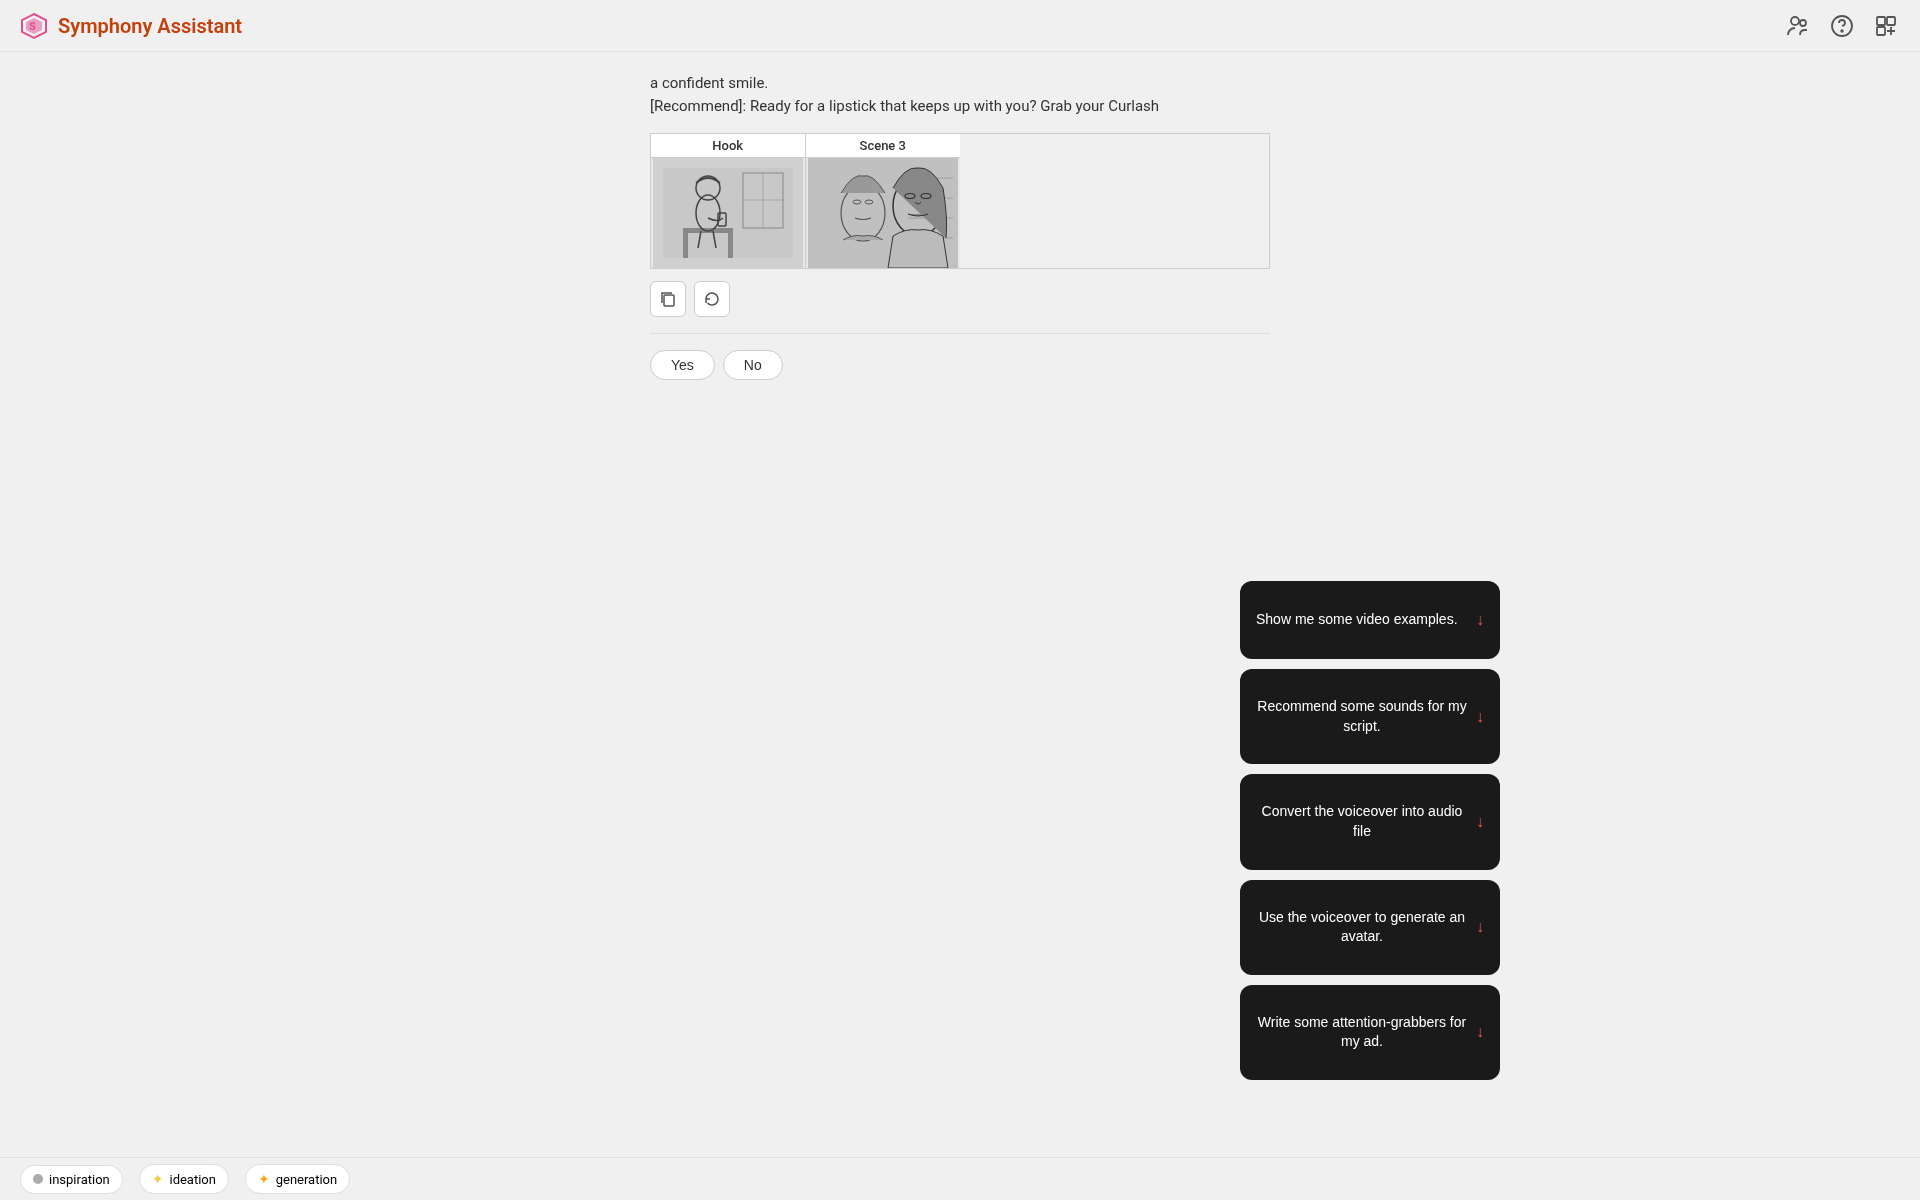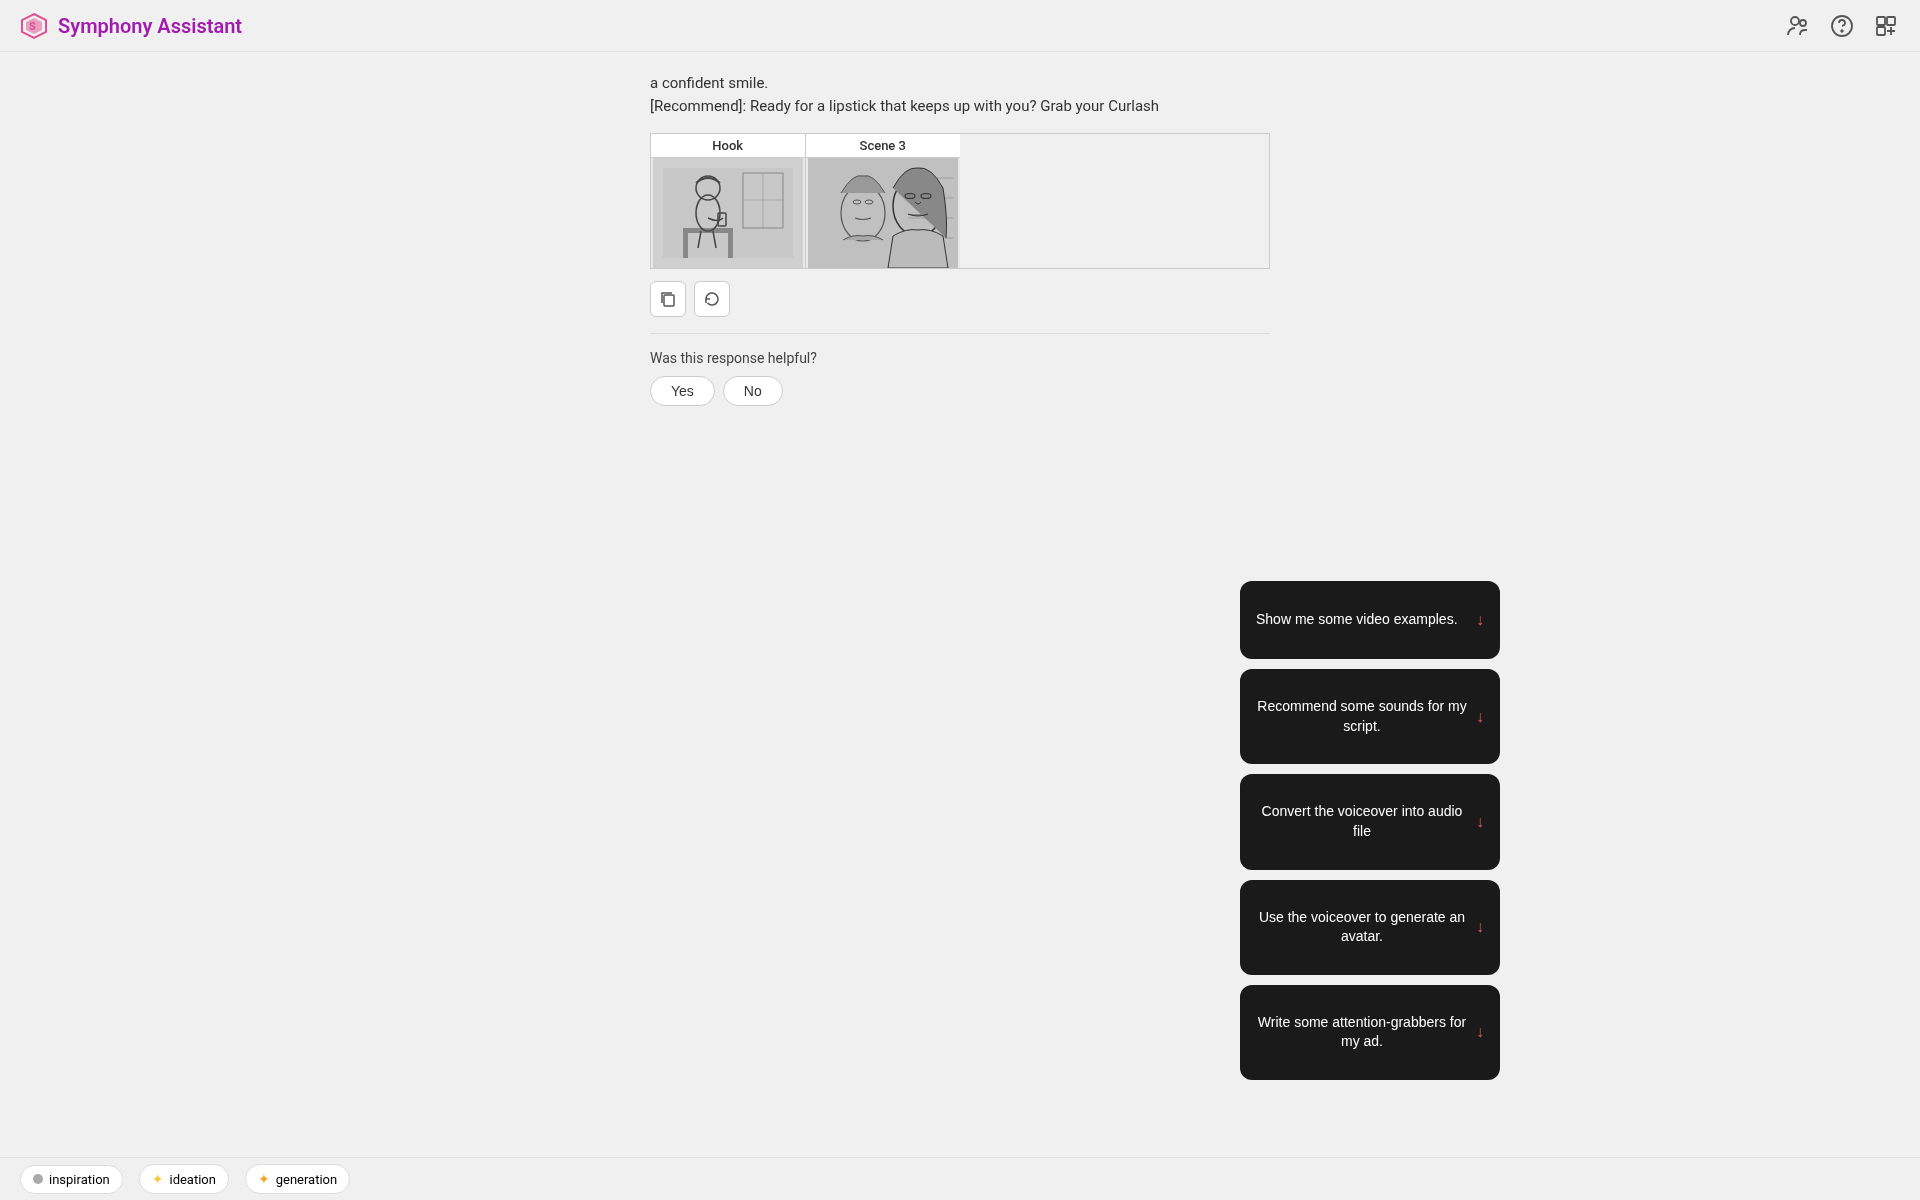--- a/index.html
+++ b/index.html
@@ -32,21 +32,21 @@
       align-items: center;
       gap: 10px;
     }
     .logo-icon {
       width: 28px;
       height: 28px;
     }
     .header-title {
       font-size: 20px;
       font-weight: 600;
-      color: #a21caf;
+      color: #c2410c;
     }
     .header-right {
       display: flex;
       align-items: center;
       gap: 16px;
     }
     .header-icon {
       width: 28px;
       height: 28px;
       cursor: pointer;
@@ -366,21 +366,20 @@
         <svg width="18" height="18" viewBox="0 0 18 18" fill="none" stroke="#555" stroke-width="1.5">
           <path d="M3 9a6 6 0 1 1 1.5 4"></path>
           <path d="M3 13V9h4"></path>
         </svg>
       </button>
     </div>
 
     <div class="divider"></div>
 
     <div class="feedback-section">
-      <div class="feedback-question">Was this response helpful?</div>
       <div class="feedback-buttons">
         <button class="feedback-btn">Yes</button>
         <button class="feedback-btn">No</button>
       </div>
     </div>
 
   </div>
 </div>
 
 <div class="suggestions-panel">

